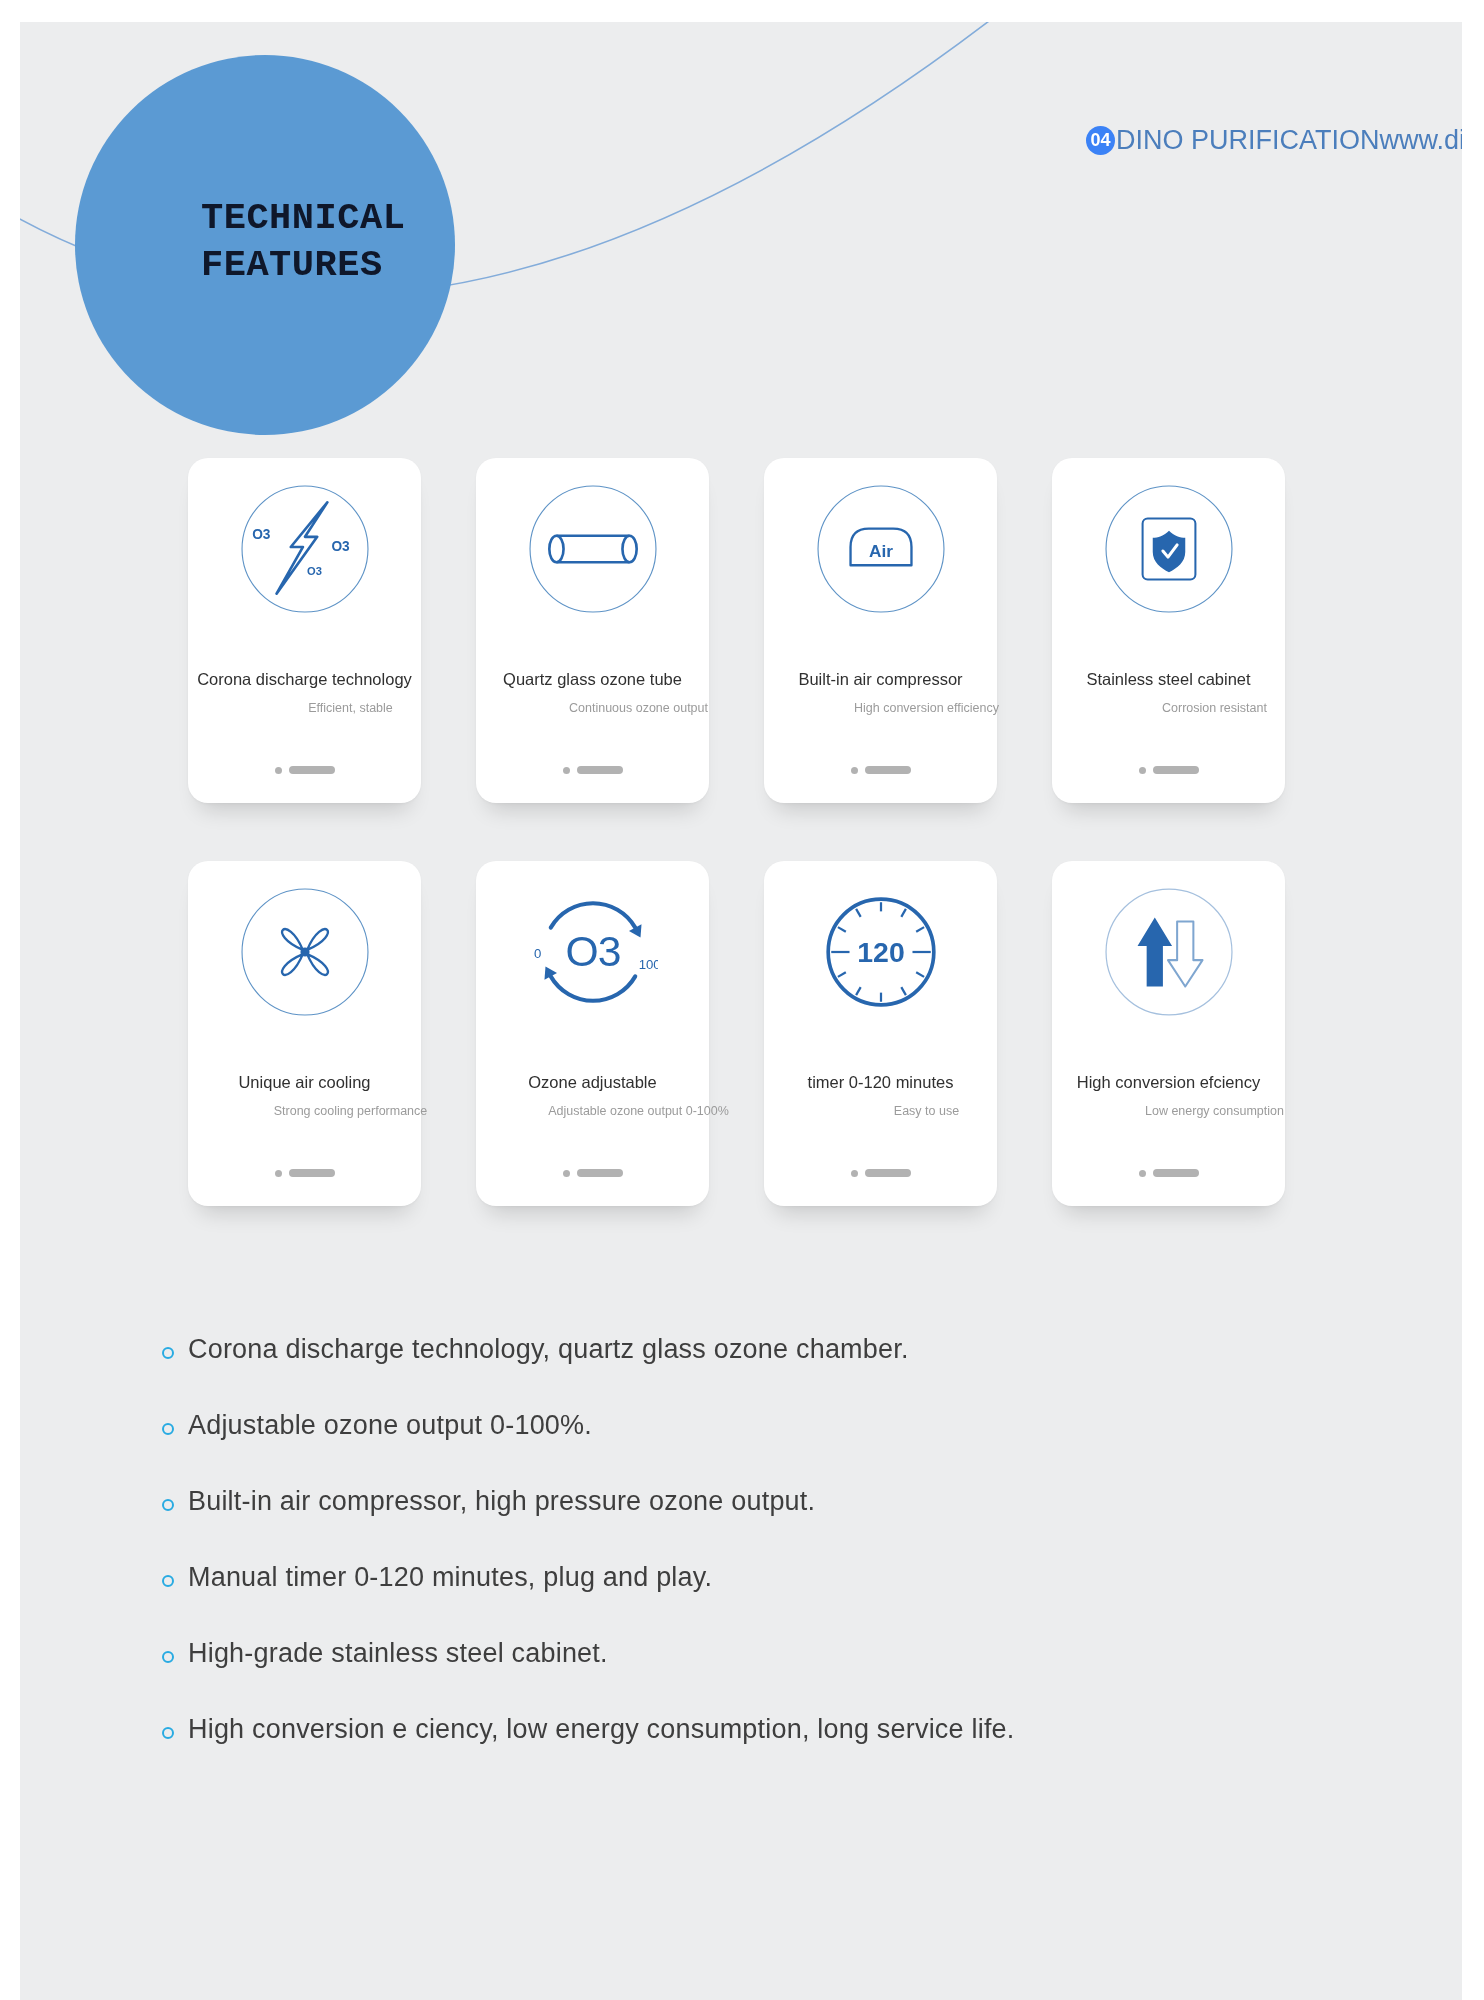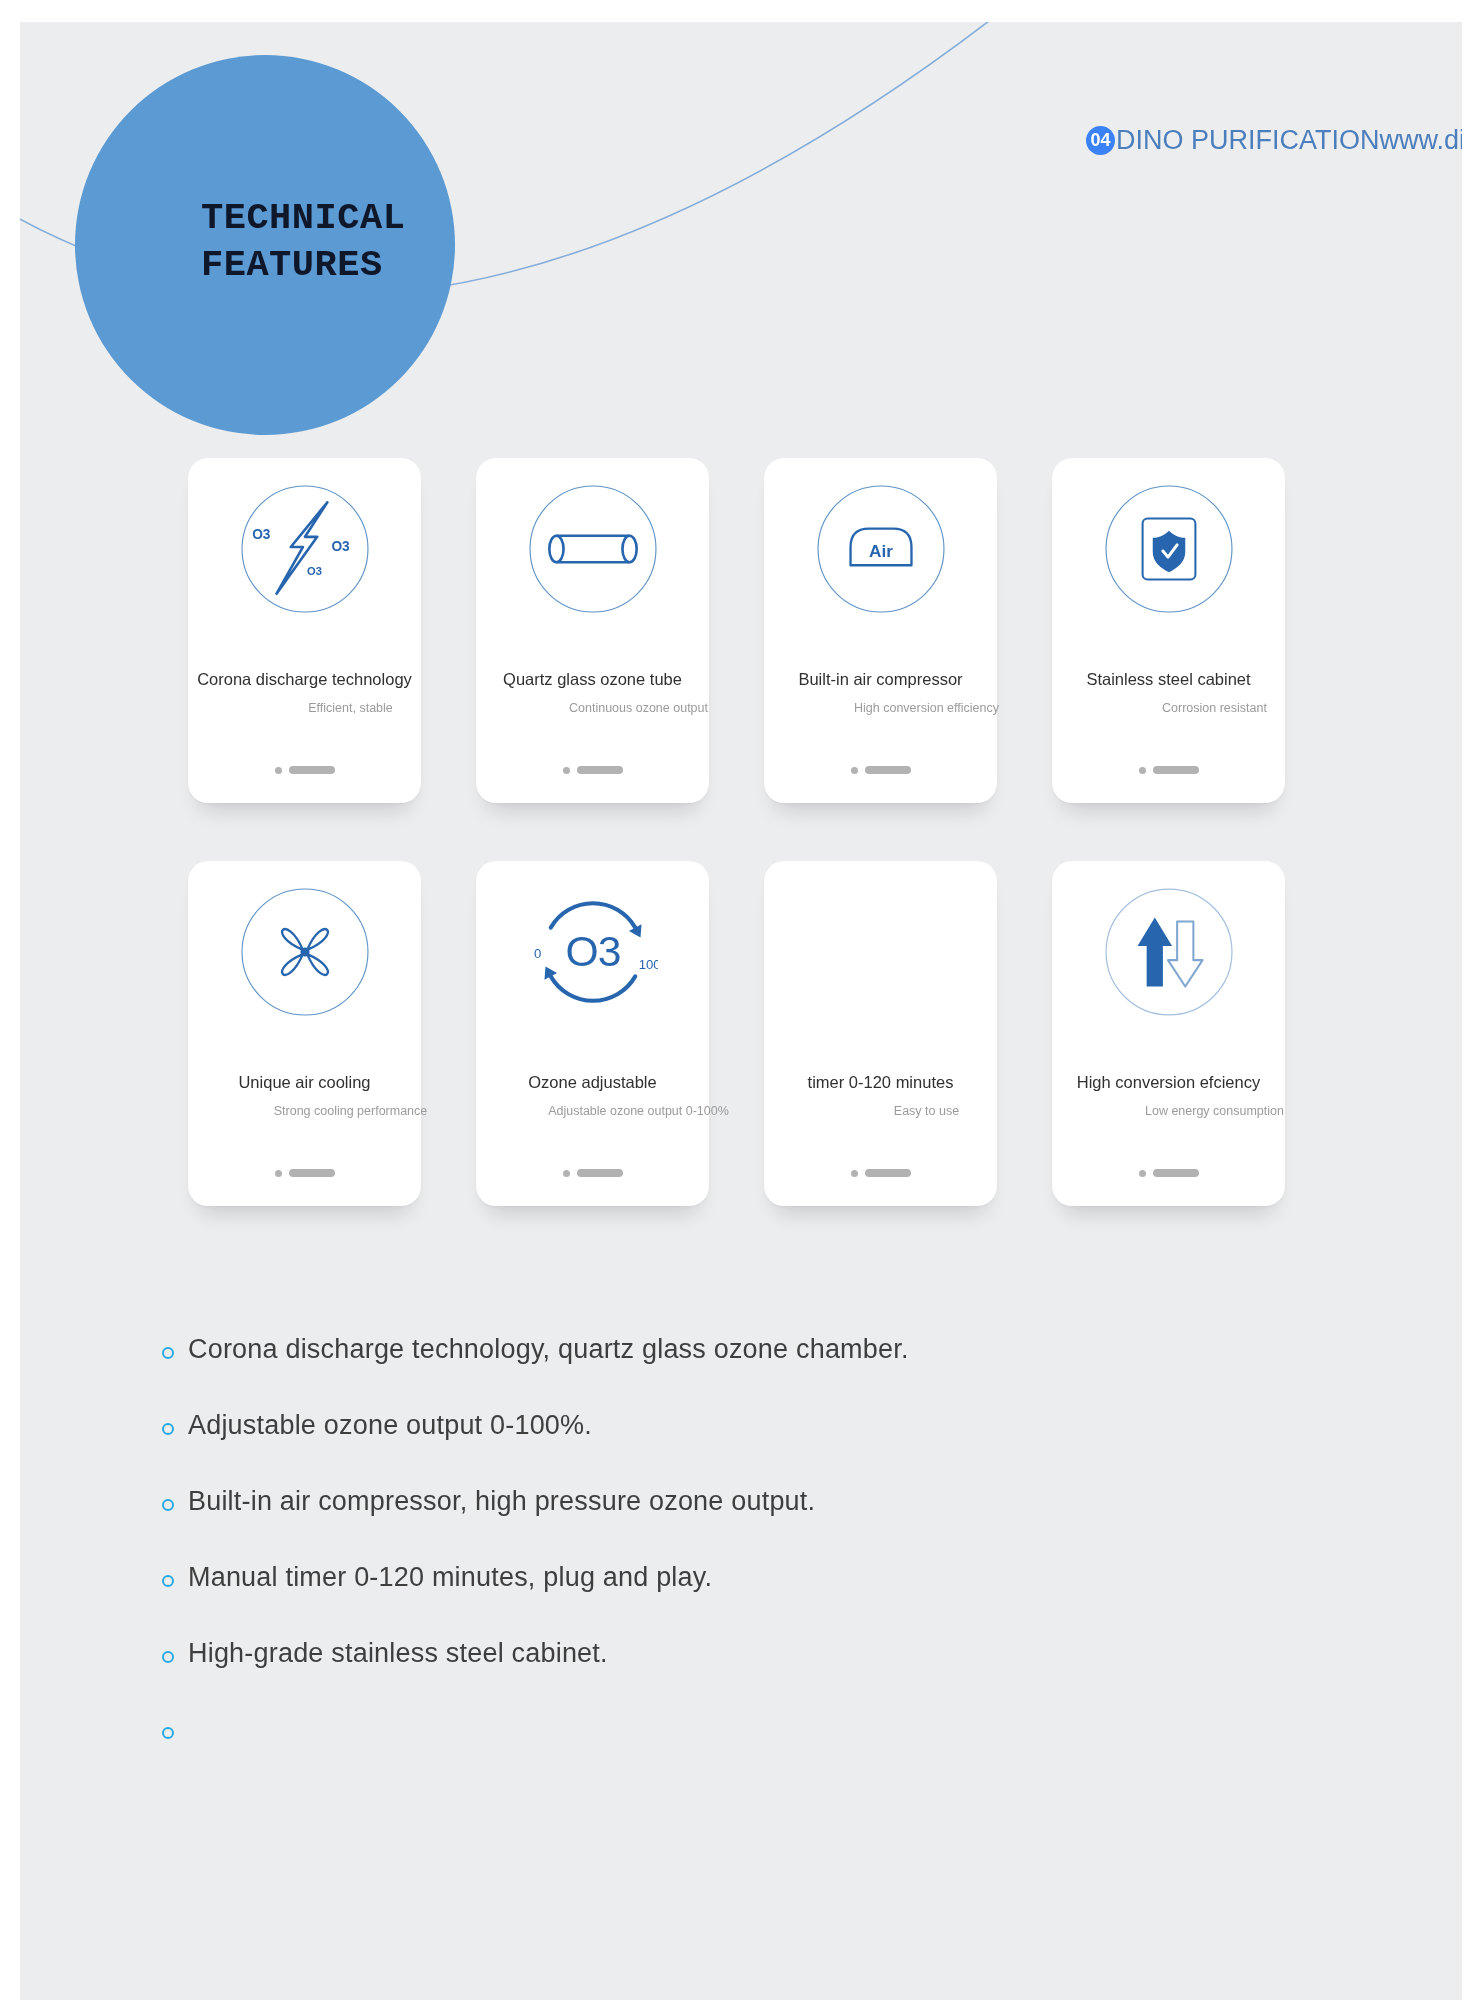--- a/index.html
+++ b/index.html
@@ -186,20 +186,40 @@
       </div>
       <div class="card-title">Ozone adjustable</div>
       <div class="card-sub">Adjustable ozone output 0-100%</div>
       <div class="card-footer">
         <span class="dot"></span>
         <span class="bar"></span>
       </div>
     </div>
 
     <div class="card">
+      <div class="icon-wrap">
+        <svg class="icon" viewBox="-64 -64 128 128">
+          <circle r="52" fill="none" stroke="#2766AE" stroke-width="3.6"></circle>
+          <g stroke="#2766AE" stroke-width="2.2">
+            <line x1="0" y1="-49" x2="0" y2="-40"></line>
+            <line x1="0" y1="-49" x2="0" y2="-40" transform="rotate(30)"></line>
+            <line x1="0" y1="-49" x2="0" y2="-40" transform="rotate(60)"></line>
+            <line x1="0" y1="-49" x2="0" y2="-31" transform="rotate(90)"></line>
+            <line x1="0" y1="-49" x2="0" y2="-40" transform="rotate(120)"></line>
+            <line x1="0" y1="-49" x2="0" y2="-40" transform="rotate(150)"></line>
+            <line x1="0" y1="-49" x2="0" y2="-40" transform="rotate(180)"></line>
+            <line x1="0" y1="-49" x2="0" y2="-40" transform="rotate(210)"></line>
+            <line x1="0" y1="-49" x2="0" y2="-40" transform="rotate(240)"></line>
+            <line x1="0" y1="-49" x2="0" y2="-31" transform="rotate(270)"></line>
+            <line x1="0" y1="-49" x2="0" y2="-40" transform="rotate(300)"></line>
+            <line x1="0" y1="-49" x2="0" y2="-40" transform="rotate(330)"></line>
+          </g>
+          <text x="0" y="10" text-anchor="middle" font-size="28" font-weight="bold" fill="#2766AE">120</text>
+        </svg>
+      </div>
       <div class="card-title">timer 0-120 minutes</div>
       <div class="card-sub">Easy to use</div>
       <div class="card-footer">
         <span class="dot"></span>
         <span class="bar"></span>
       </div>
     </div>
 
     <div class="card">
       <div class="icon-wrap">
@@ -235,16 +255,17 @@
     <li class="bullet">
       <span class="ring"></span>
       <span class="bullet-text">Manual timer 0-120 minutes, plug and play.</span>
     </li>
     <li class="bullet">
       <span class="ring"></span>
       <span class="bullet-text">High-grade stainless steel cabinet.</span>
     </li>
     <li class="bullet">
       <span class="ring"></span>
+      <span class="bullet-text">High conversion e ciency, low energy consumption, long service life.</span>
     </li>
   </ul>
 
 </div>
 
 </body></html>

